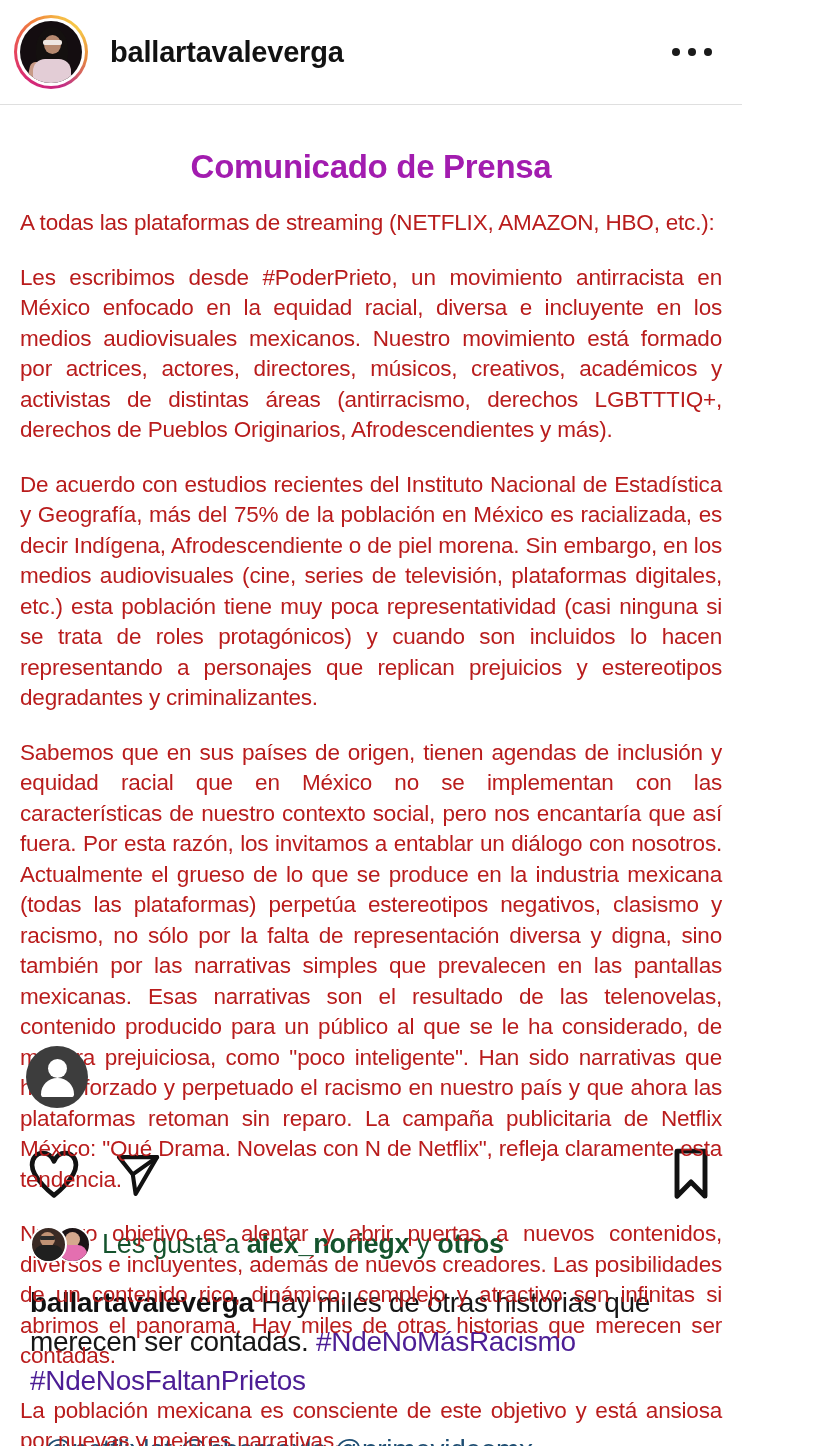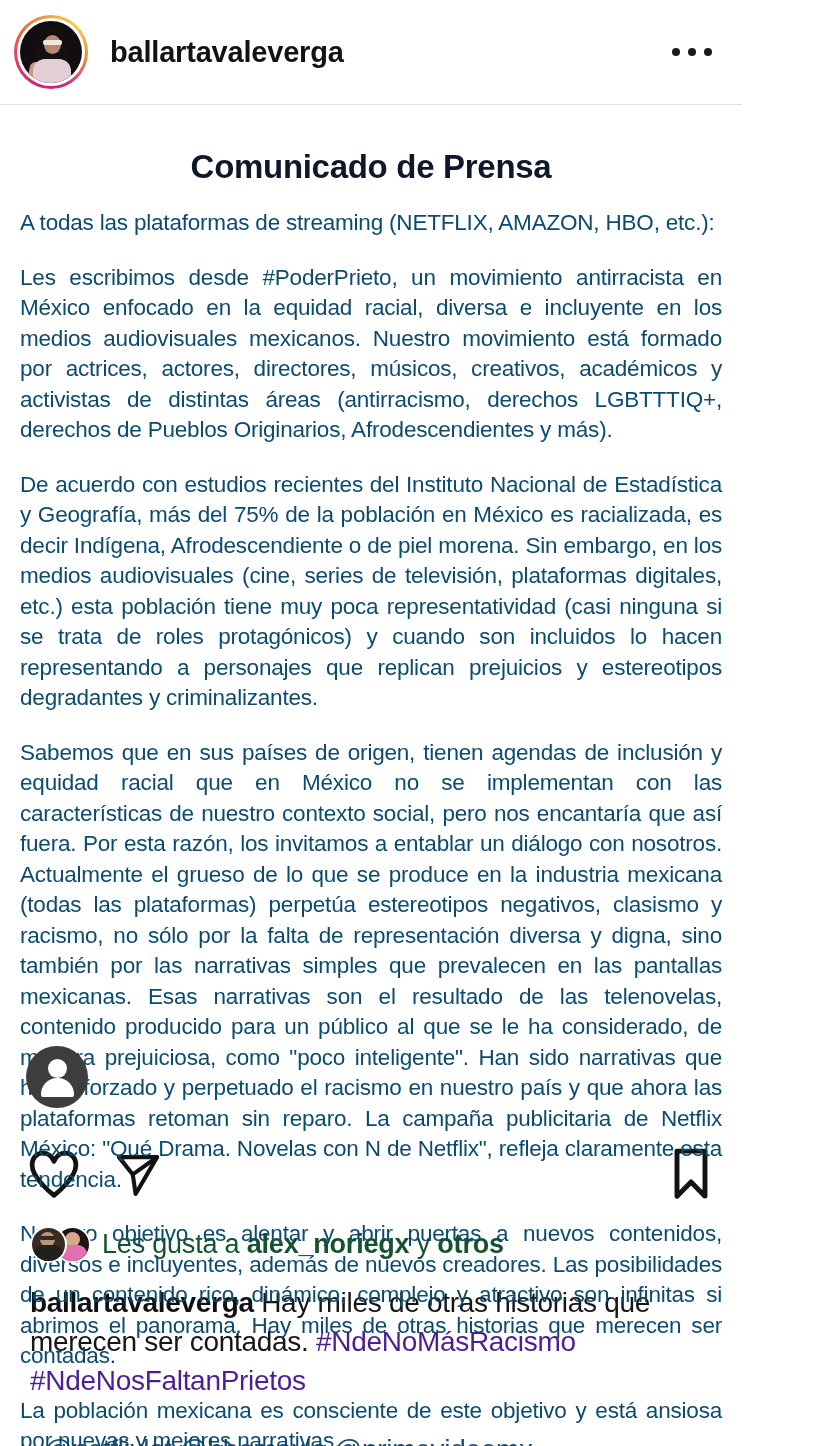--- a/index.html
+++ b/index.html
@@ -129,37 +129,37 @@
     position: relative;
     background: #ffffff;
     padding: 28px 20px 14px 20px;
     height: 1020px;
   }
 
   .doc-title {
     text-align: center;
     font-size: 33px;
     font-weight: 700;
-    color: #0f172a;
+    color: #a21caf;
     letter-spacing: -0.3px;
     margin: 15px 0 22px 0;
   }
 
   .doc-date {
     text-align: right;
     font-size: 22.5px;
     color: #1b1b1b;
     margin: 0 2px 27px 0;
     letter-spacing: -0.2px;
   }
 
   .doc-p {
     font-size: 22.5px;
     line-height: 30.5px;
-    color: #0c4a6e;
+    color: #b91c1c;
     text-align: justify;
     margin-bottom: 24px;
     letter-spacing: -0.2px;
   }
   .doc-p.nojust { text-align: left; }
 
   .sign-block {
     font-size: 22.5px;
     line-height: 30.5px;
     color: #1b1b1b;

